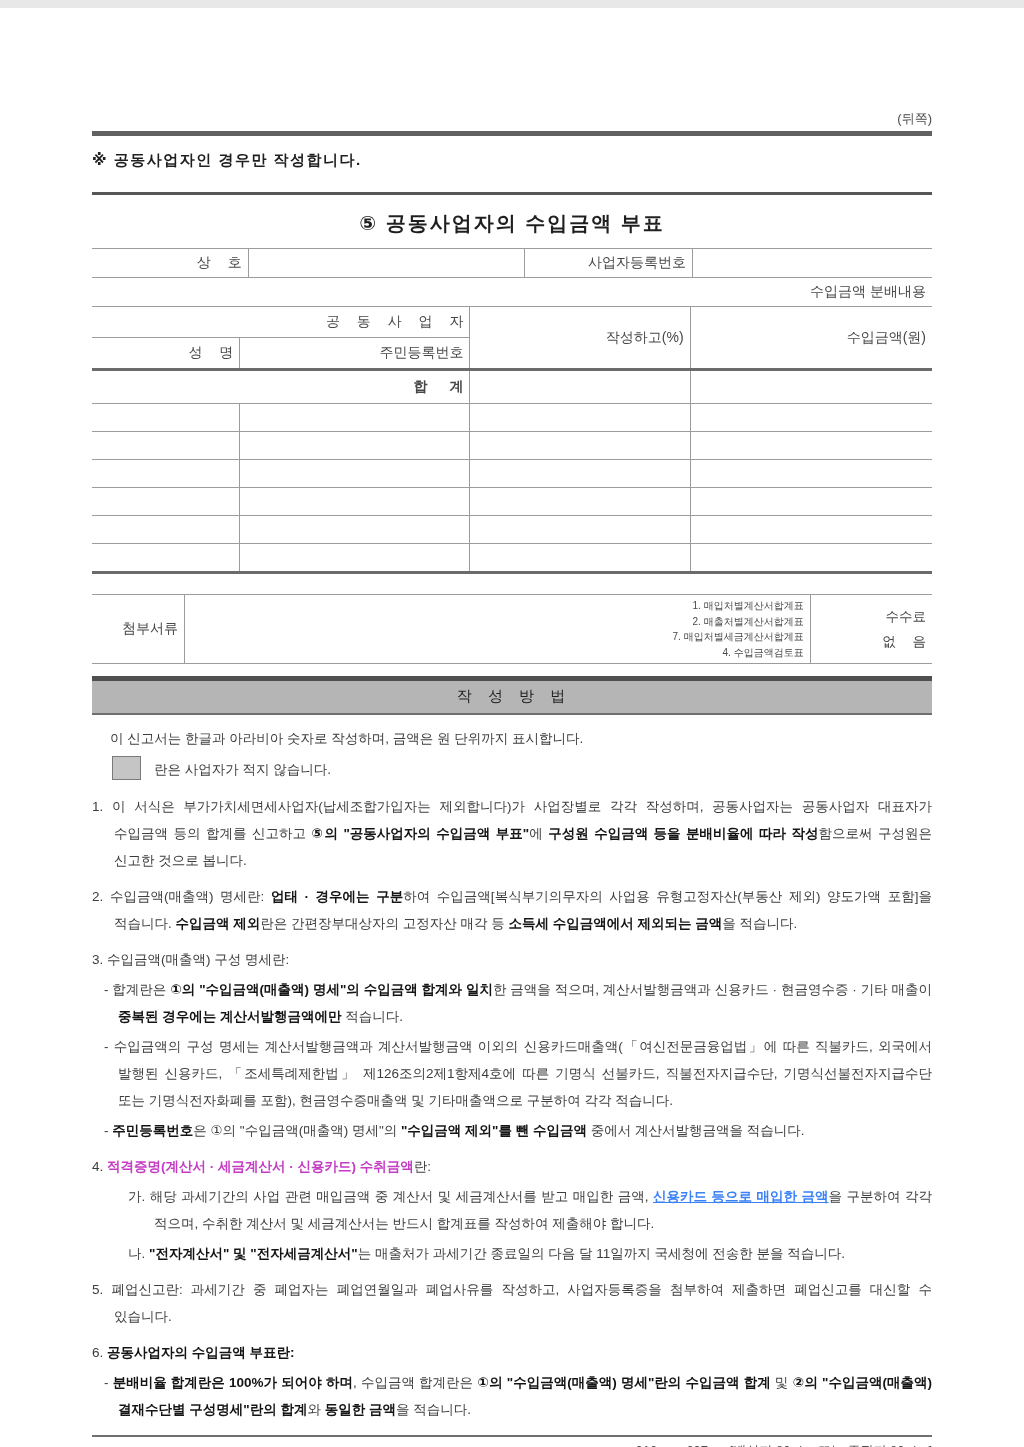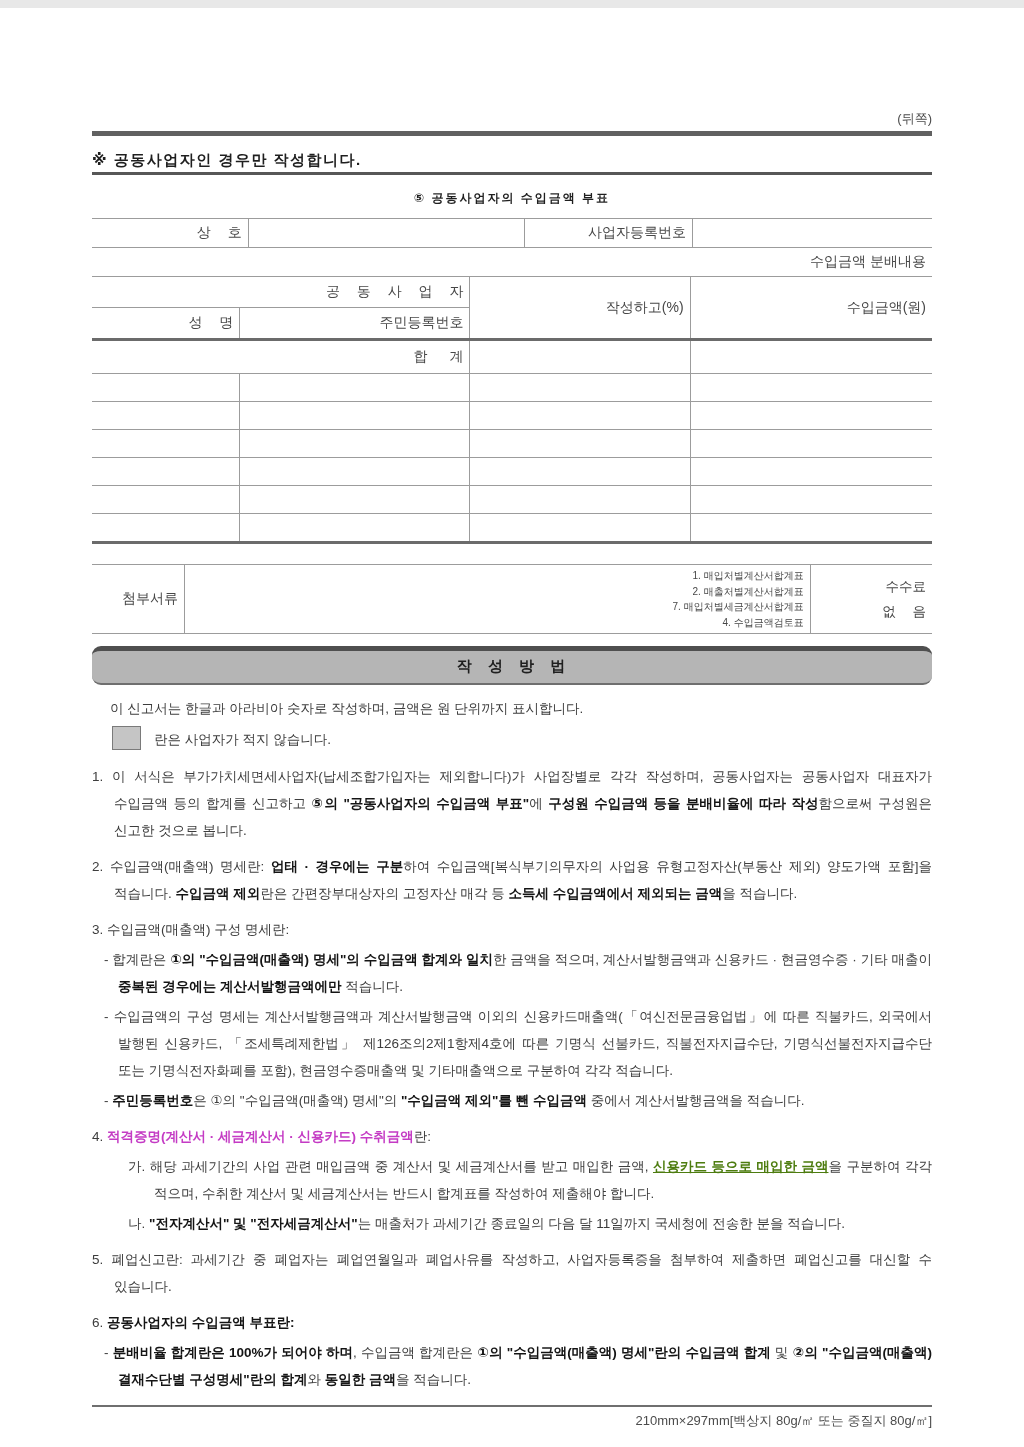--- a/index.html
+++ b/index.html
@@ -2,50 +2,50 @@
 <html><head>
 <meta charset="utf-8">
 <style>
   html,body{margin:0;padding:0;background:#e8e8e8;}
   .sheet{position:relative;width:1024px;height:1447px;background:#ffffff;margin:8px auto;
          font-family:"Liberation Sans","DejaVu Sans",sans-serif;color:#3a3a3a;overflow:hidden;}
   .content{position:absolute;left:92px;top:0;width:840px;}
 
   .back-label{margin-top:102px;text-align:right;font-size:13px;color:#4c4c4c;}
   .top-bar{height:5px;background:#616161;margin-top:3px;}
-  .notice{margin-top:15px;padding-bottom:2px;border-bottom:3px solid #575757;
+  .notice{margin-top:15px;padding-bottom:22px;border-bottom:3px solid #575757;
           font-size:15px;font-weight:bold;color:#1f1f1f;letter-spacing:1.5px;}
-  .title{margin:15px 0 11px;text-align:center;font-size:12px;font-weight:bold;color:#1f1f1f;letter-spacing:2px;}
+  .title{margin:15px 0 11px;text-align:center;font-size:20px;font-weight:bold;color:#1f1f1f;letter-spacing:2px;}
 
   table.tbl{width:100%;border-collapse:collapse;table-layout:fixed;}
   .tbl td{border:1px solid #9c9c9c;font-size:14px;color:#474747;text-align:right;
           padding:3px 6px;height:22px;vertical-align:middle;overflow:hidden;}
   .bl0{border-left:none !important;}
   .br0{border-right:none !important;}
   .bt-thick{border-top:3px solid #6b6b6b !important;}
   .bb-thick{border-bottom:3px solid #6b6b6b !important;}
   .wsp{word-spacing:13px;}
   .wsp-wide{word-spacing:18px;}
 
   .tblB{margin-top:-1px;}
   .tblB td{height:24px;}
-  .total-cell{font-size:16px;font-weight:normal;color:#1f1f1f;height:26px !important;}
+  .total-cell{font-size:16px;font-weight:bold;color:#1f1f1f;height:26px !important;}
   .erow td{height:21px;}
 
   .tblC{margin-top:20px;}
   .tblC td{height:auto;}
   .docs-cell{text-align:left;padding:6px 10px;}
   .doc-line{font-size:10px;line-height:1.55;color:#474747;}
   .attach-label{font-size:13.5px;}
   .fee-cell{padding:4px 2px;}
   .fee-line{font-size:13.5px;margin:7px 0;color:#474747;}
 
   .method-bar{margin-top:12px;border-top:5px solid #4f4f4f;border-bottom:2px solid #6f6f6f;
               background:#b5b5b5;text-align:center;padding:6px 0 7px;
-              font-size:15px;font-weight:bold;color:#1f1f1f;word-spacing:8px;letter-spacing:2px;border-radius:9px;}
+              font-size:15px;font-weight:normal;color:#1f1f1f;word-spacing:8px;letter-spacing:2px;}
 
   .ins{font-size:13.5px;line-height:27px;text-align:justify;margin:3px 0;color:#3d3d3d;word-break:keep-all;}
   .ins span.b{font-weight:bold;color:#141414;}
   .ins span.u{text-decoration:underline;}
   .ins.lead{padding-left:18px;margin-top:10px;}
   .ins.note{padding-left:20px;margin:4px 0 10px;}
   .gray-box{display:inline-block;width:27px;height:22px;background:#c5c5c5;
             border:1px solid #7a7a7a;vertical-align:-6px;margin-right:13px;}
   .ins.num{padding-left:22px;text-indent:-22px;margin-top:9px;}
   .ins.sub{margin-left:12px;padding-left:14px;text-indent:-14px;}
@@ -174,21 +174,21 @@
     <p class="ins lead"><span>이 신고서는 한글과 아라비아 숫자로 작성하며, 금액은 원 단위까지 표시합니다.</span></p>
     <p class="ins note"><span class="gray-box"></span><span><span>란은 사업자가 적지 않습니다.</span></span></p>
 
     <p class="ins num"><span>1. 이 서식은 부가가치세면세사업자(납세조합가입자는 제외합니다)가 사업장별로 각각 작성하며, 공동사업자는 공동사업자 대표자가 수입금액 등의 합계를 신고하고 </span><span class="b">⑤의 "공동사업자의 수입금액 부표"</span><span>에 </span><span class="b">구성원 수입금액 등을 분배비율에 따라 작성</span><span>함으로써 구성원은 신고한 것으로 봅니다.</span></p>
     <p class="ins num"><span>2. 수입금액(매출액) 명세란: </span><span class="b">업태 · 경우에는 구분</span><span>하여 수입금액[복식부기의무자의 사업용 유형고정자산(부동산 제외) 양도가액 포함]을 적습니다. </span><span class="b">수입금액 제외</span><span>란은 간편장부대상자의 고정자산 매각 등 </span><span class="b">소득세 수입금액에서 제외되는 금액</span><span>을 적습니다.</span></p>
     <p class="ins num"><span>3. 수입금액(매출액) 구성 명세란:</span></p>
     <p class="ins sub"><span>- 합계란은 </span><span class="b">①의 "수입금액(매출액) 명세"의 수입금액 합계와 일치</span><span>한 금액을 적으며, 계산서발행금액과 신용카드 · 현금영수증 · 기타 매출이 </span><span class="b">중복된 경우에는 계산서발행금액에만</span><span> 적습니다.</span></p>
     <p class="ins sub"><span>- 수입금액의 구성 명세는 계산서발행금액과 계산서발행금액 이외의 신용카드매출액(「여신전문금융업법」에 따른 직불카드, 외국에서 발행된 신용카드, 「조세특례제한법」 제126조의2제1항제4호에 따른 기명식 선불카드, 직불전자지급수단, 기명식선불전자지급수단 또는 기명식전자화폐를 포함), 현금영수증매출액 및 기타매출액으로 구분하여 각각 적습니다.</span></p>
     <p class="ins sub"><span>- </span><span class="b">주민등록번호</span><span>은 ①의 "수입금액(매출액) 명세"의 </span><span class="b">"수입금액 제외"를 뺀 수입금액</span><span> 중에서 계산서발행금액을 적습니다.</span></p>
     <p class="ins num"><span>4. </span><span class="b" style="color: rgb(196, 59, 196);">적격증명(계산서 · 세금계산서 · 신용카드) 수취금액</span><span>란:</span></p>
-    <p class="ins sub2"><span>가. 해당 과세기간의 사업 관련 매입금액 중 계산서 및 세금계산서를 받고 매입한 금액, </span><span class="b u" style="color: #4d7c0f;">신용카드 등으로 매입한 금액</span><span>을 구분하여 각각 적으며, 수취한 계산서 및 세금계산서는 반드시 합계표를 작성하여 제출해야 합니다.</span></p>
+    <p class="ins sub2"><span>가. 해당 과세기간의 사업 관련 매입금액 중 계산서 및 세금계산서를 받고 매입한 금액, </span><span class="b u" style="color: #3b82f6;">신용카드 등으로 매입한 금액</span><span>을 구분하여 각각 적으며, 수취한 계산서 및 세금계산서는 반드시 합계표를 작성하여 제출해야 합니다.</span></p>
     <p class="ins sub2"><span>나. </span><span class="b">"전자계산서" 및 "전자세금계산서"</span><span>는 매출처가 과세기간 종료일의 다음 달 11일까지 국세청에 전송한 분을 적습니다.</span></p>
     <p class="ins num"><span>5. 폐업신고란: 과세기간 중 폐업자는 폐업연월일과 폐업사유를 작성하고, 사업자등록증을 첨부하여 제출하면 폐업신고를 대신할 수 있습니다.</span></p>
     <p class="ins num"><span>6. </span><span class="b">공동사업자의 수입금액 부표란:</span></p>
     <p class="ins sub"><span>- </span><span class="b">분배비율 합계란은 100%가 되어야 하며</span><span>, 수입금액 합계란은 </span><span class="b">①의 "수입금액(매출액) 명세"란의 수입금액 합계</span><span> 및 </span><span class="b">②의 "수입금액(매출액) 결재수단별 구성명세"란의 합계</span><span>와 </span><span class="b">동일한 금액</span><span>을 적습니다.</span></p>
 
     <div class="footer-rule"></div>
     <div class="paper-size">210mm×297mm[백상지 80g/㎡ 또는 중질지 80g/㎡]</div>
 
   </div>
 </div>

